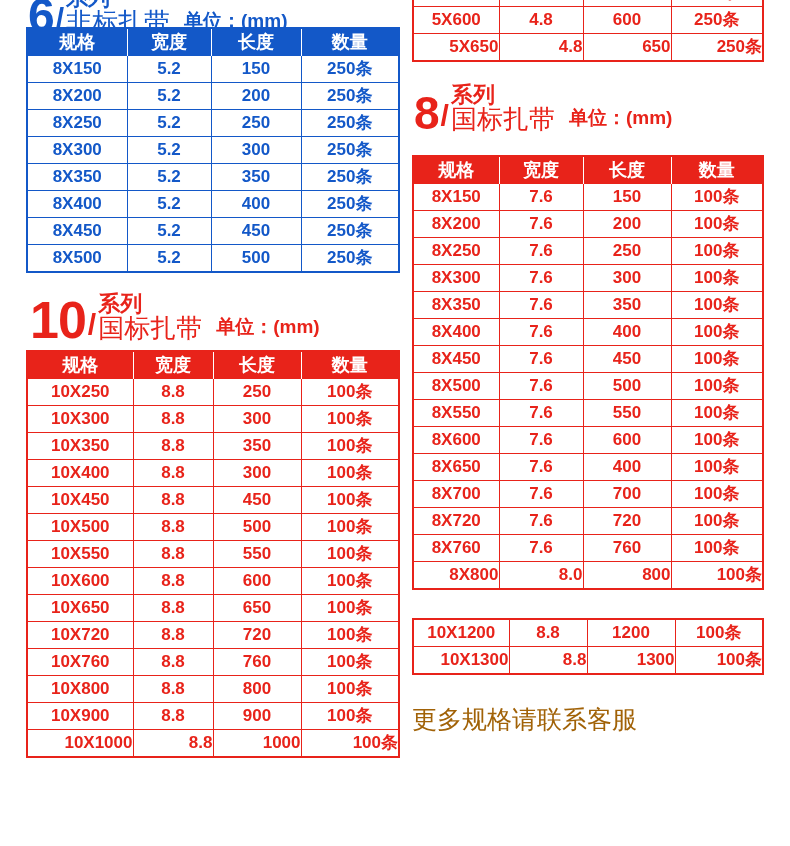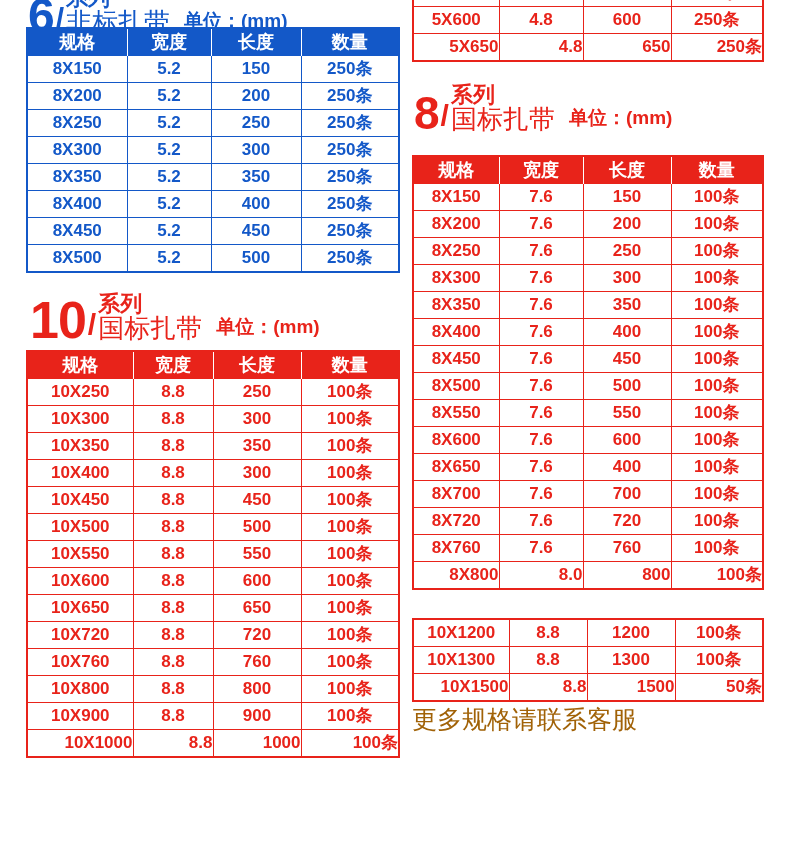--- a/index.html
+++ b/index.html
@@ -487,25 +487,19 @@
             <td>8.8</td>
             <td>1200</td>
             <td>100条</td>
           </tr>
         <tr>
             <td>10X1300</td>
             <td>8.8</td>
             <td>1300</td>
             <td>100条</td>
           </tr>
-        <tr>
-            <td>10X1500</td>
-            <td>8.8</td>
-            <td>1500</td>
-            <td>50条</td>
-          </tr>
       </tbody>
     </table>
   </div>
 
   <div class="panel footer-note" style="left:412px; top:703px;">更多规格请联系客服</div>
 
 </div>
 
 </body></html>

